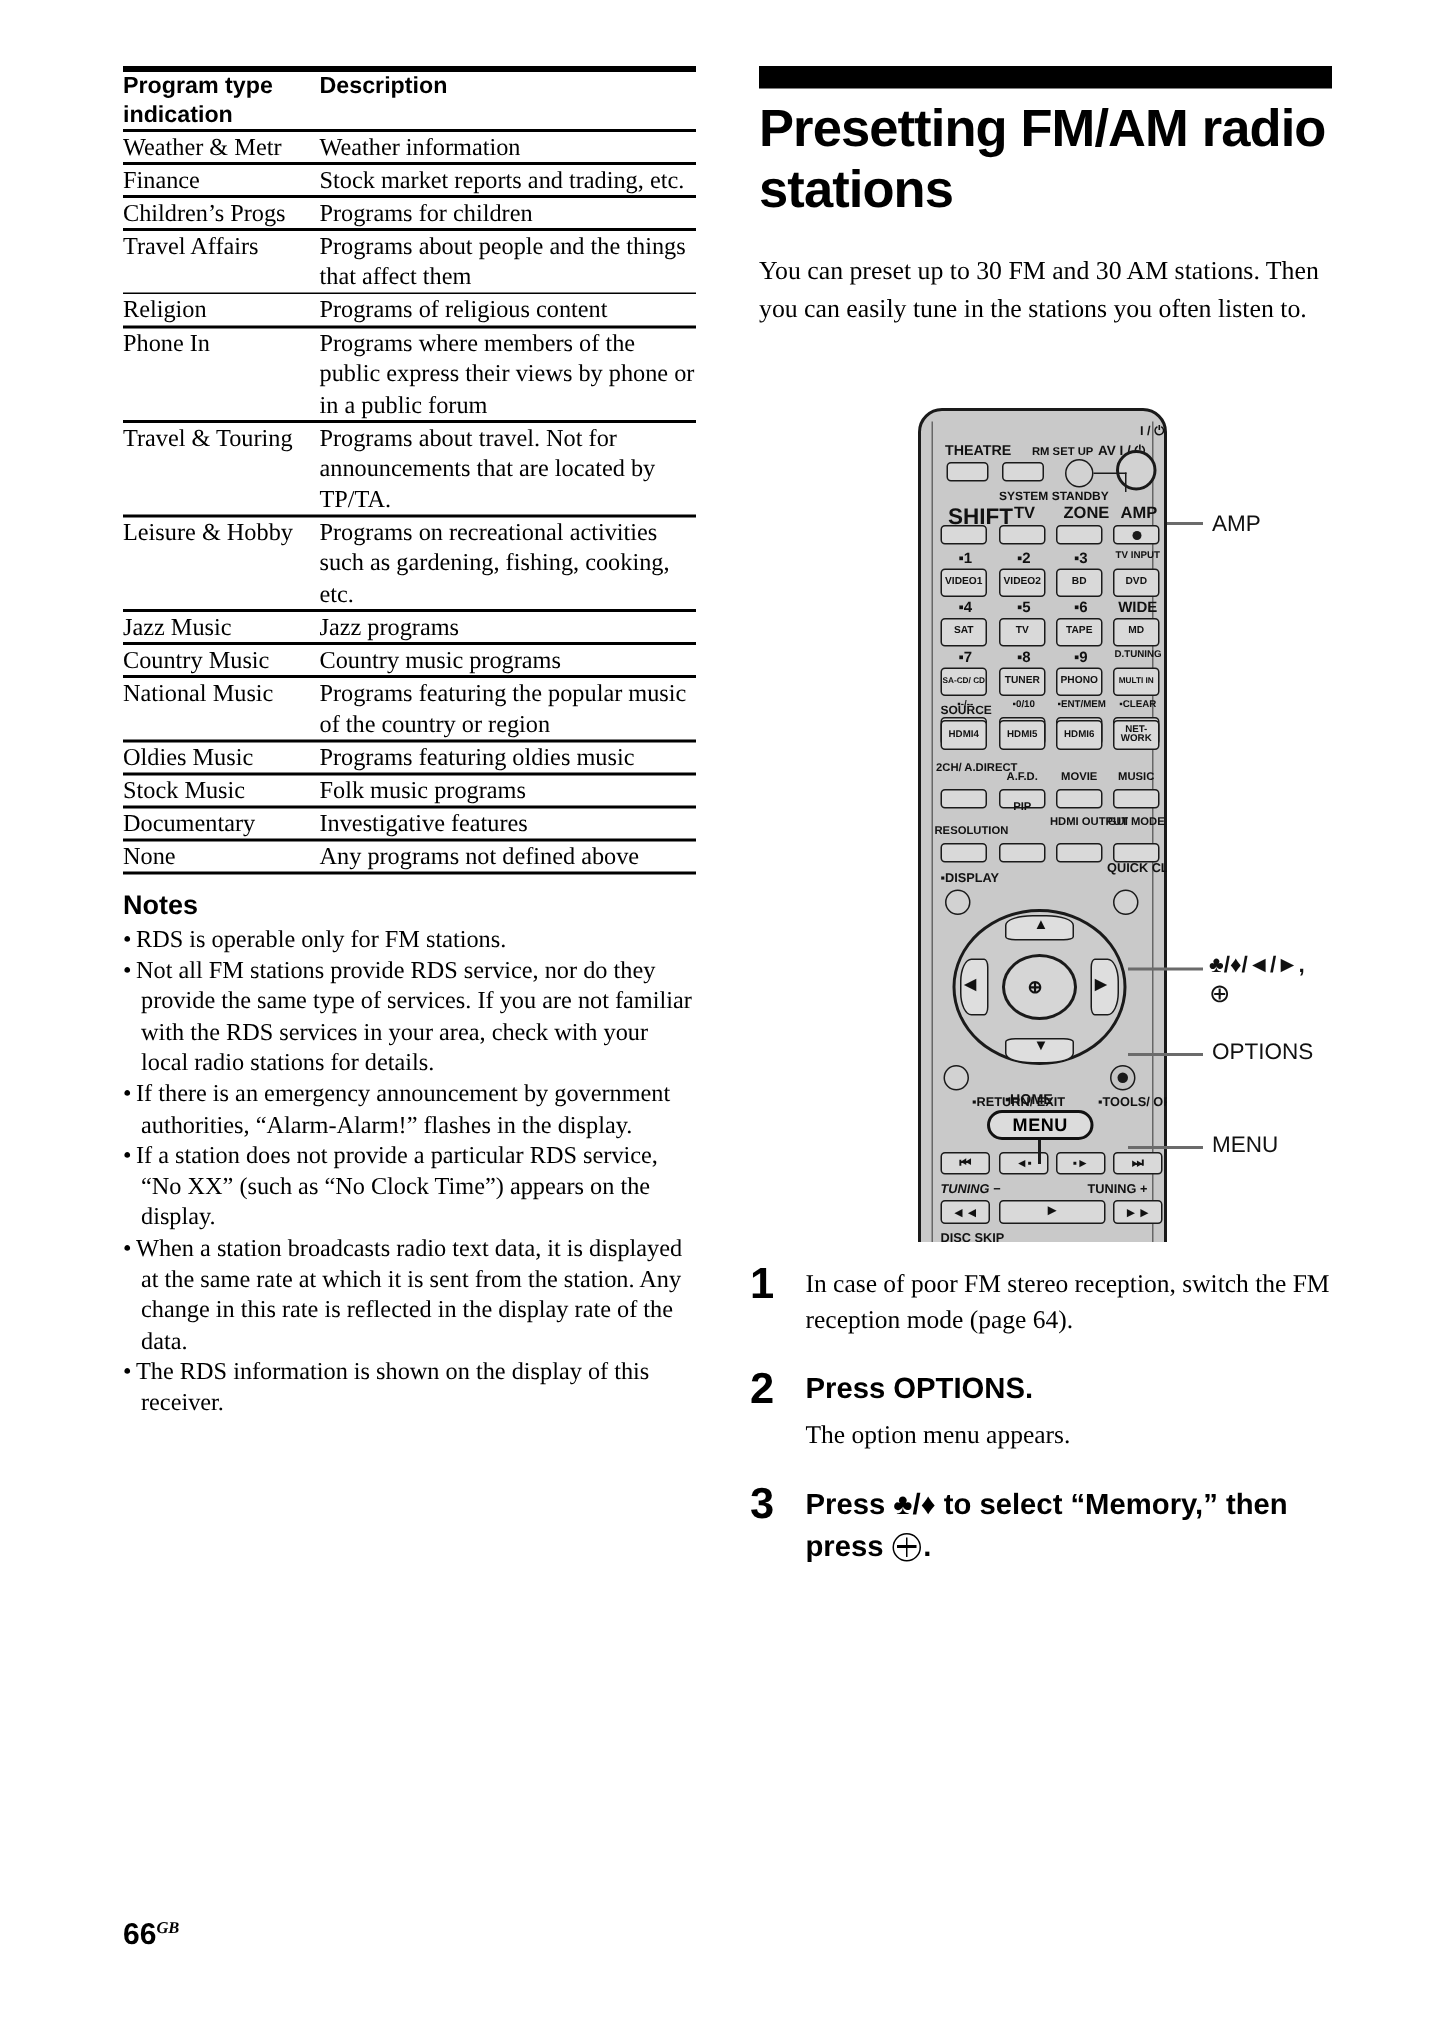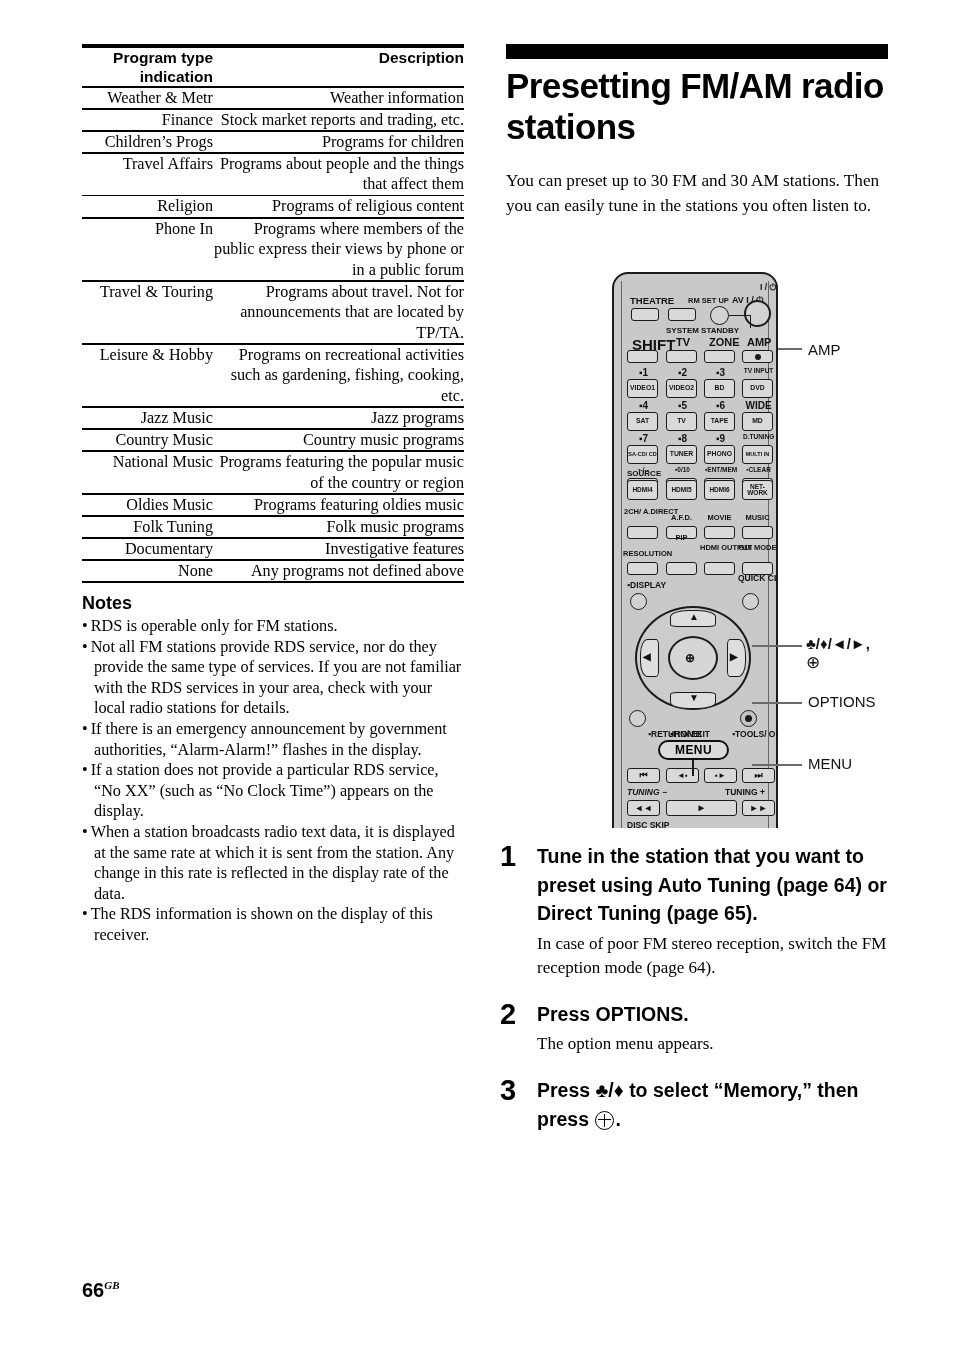--- a/index.html
+++ b/index.html
@@ -14,21 +14,21 @@
   }
 
   
   #left-col {
     position: absolute;
     left: 82px; top: 44px;
     width: 382px;
   }
 
   table.rds-table { border-collapse: collapse; width: 382px; }
-  table.rds-table td, table.rds-table th { vertical-align: top; text-align: right; padding: 0; }
+  table.rds-table td, table.rds-table th { vertical-align: top; text-align: left; padding: 0; }
   .rule-thick { height: 4px; background: #000; width: 382px; }
   .rule-thin  { height: 1.6px; background: #000; width: 382px; }
 
   .thead-cell {
     font-family: "Liberation Sans", sans-serif;
     font-weight: bold; font-size: 15.5px; line-height: 19px;
     padding: 9px 6px 8px 6px;
   }
   .tbody-cell {
     font-family: "Liberation Serif", serif;
@@ -277,21 +277,21 @@
         <tr>
           <td class="tbody-cell col-a">Oldies Music</td>
           <td class="tbody-cell col-b">Programs featuring oldies music</td>
         </tr>
         <tr>
           <td colspan="2">
             <div class="rule-thin"></div>
           </td>
         </tr>
         <tr>
-          <td class="tbody-cell col-a">Folk Tuning</td>
+          <td class="tbody-cell col-a">Stock Music</td>
           <td class="tbody-cell col-b">Folk music programs</td>
         </tr>
         <tr>
           <td colspan="2">
             <div class="rule-thin"></div>
           </td>
         </tr>
         <tr>
           <td class="tbody-cell col-a">Documentary</td>
           <td class="tbody-cell col-b">Investigative features</td>
@@ -480,21 +480,20 @@
 <div class="callout-line" style="left:752px; top:702px; width:50px;"></div>
 <div class="callout-text" style="left:808px; top:692px;">OPTIONS</div>
 
 <div class="callout-line" style="left:752px; top:764px; width:50px;"></div>
 <div class="callout-text" style="left:808px; top:754px;">MENU</div>
 
 <div class="steps">
   <div class="step">
     <div class="step-num">1</div>
     <div class="step-body">
-      <div class="step-title">Tune in the station that you want to preset using Auto Tuning (page 64) or Direct Tuning (page 65).</div>
       <div class="step-sub">In case of poor FM stereo reception, switch the FM reception mode (page 64).</div>
     </div>
   </div>
   <div class="step" style="margin-top:18px;">
     <div class="step-num">2</div>
     <div class="step-body">
       <div class="step-title">Press OPTIONS.</div>
       <div class="step-sub">The option menu appears.</div>
     </div>
   </div>

